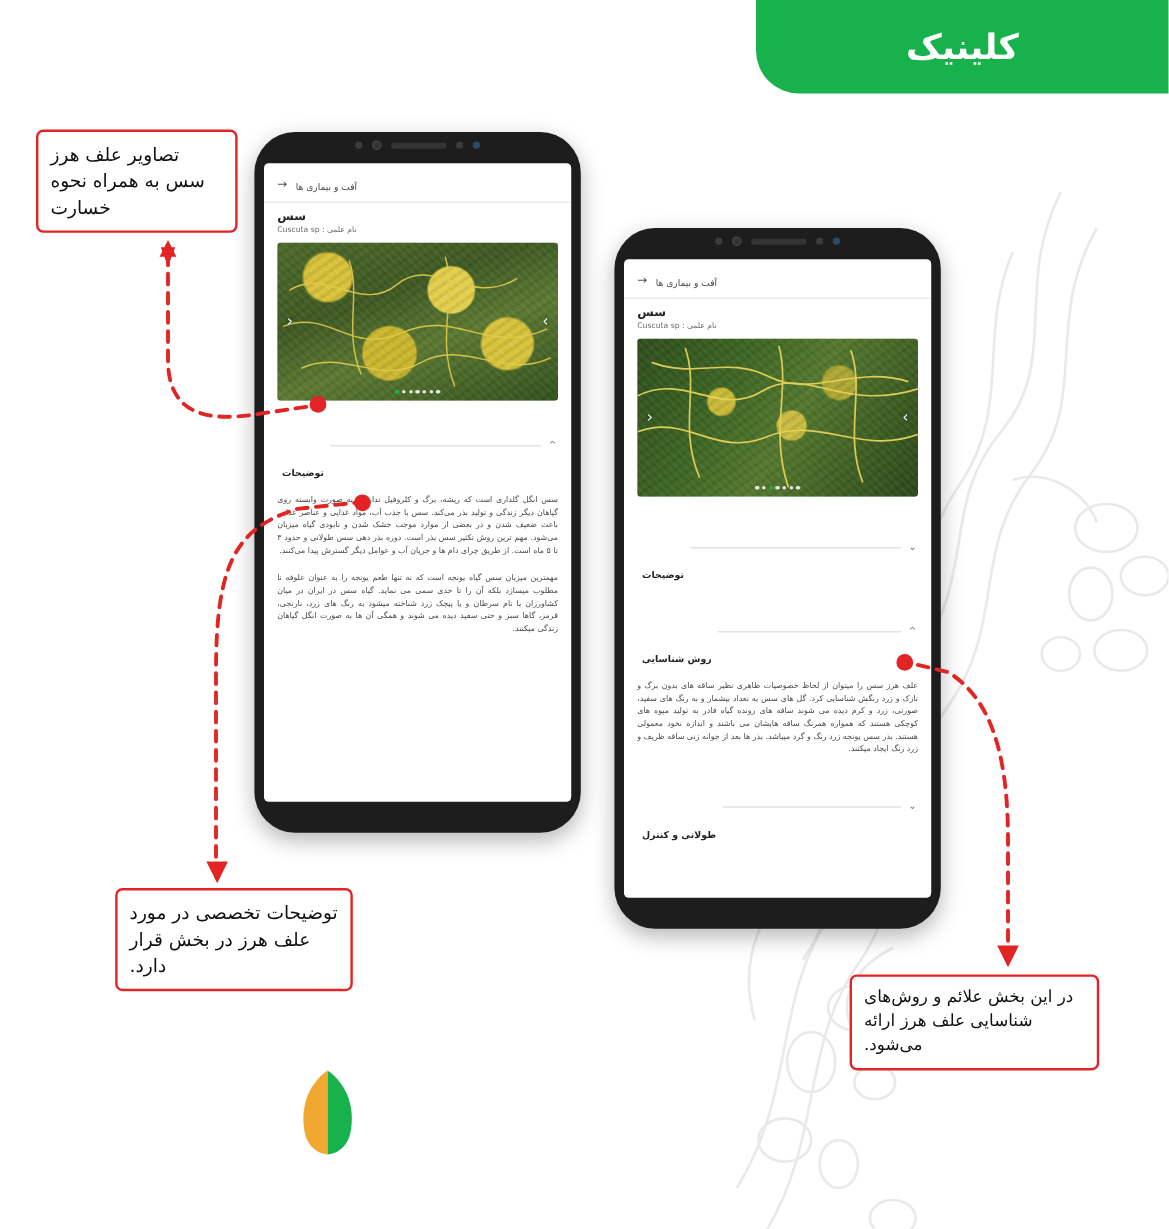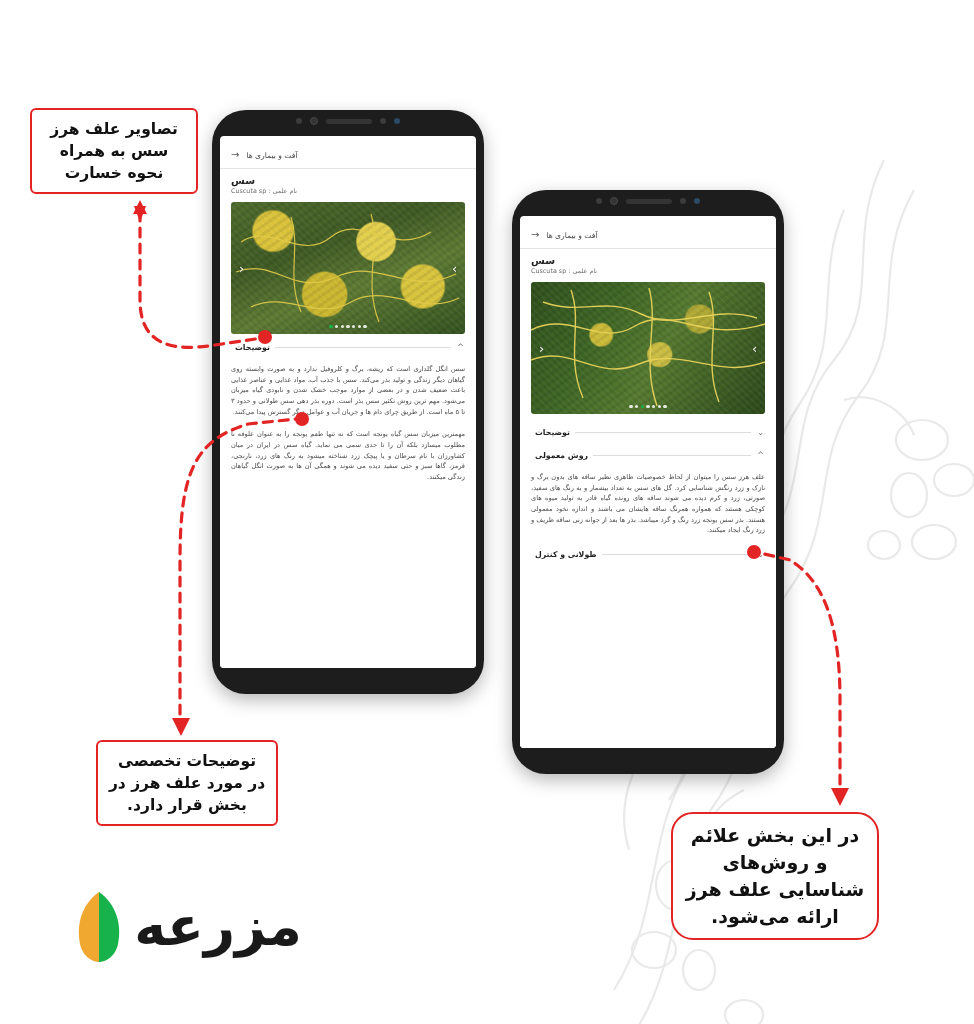--- a/index.html
+++ b/index.html
@@ -198,20 +198,21 @@
     justify-content: space-between;
     margin-top: 9px;
     margin-bottom: 4px;
   }
   .section-title-row .st {
     font-size: 7.8px;
     font-weight: bold;
     color: #1f1f1f;
     background: #fff;
     padding-left: 4px;
+    margin-top: 47px;
   }
   .section-title-row .rule {
     flex: 1;
     height: 1px;
     background: #dcdcdc;
     margin: 0 5px;
   }
   .chev {
     font-size: 8px;
     color: #777;
@@ -228,28 +229,28 @@
     margin: 12px 0 7px 0;
   }
 
   
   .callout {
     position: absolute;
     border: 2.5px solid #e32424;
     border-radius: 6px;
     background: #ffffff;
     color: #111;
-    font-weight: bold;
-    text-align: center;
+    font-weight: normal;
+    text-align: left;
     line-height: 1.42;
     padding: 8px 10px;
   }
   #callout-1 { left: 30px; top: 108px; width: 168px; font-size: 15.5px; }
-  #callout-2 { left: 96px; top: 740px; width: 182px; font-size: 15.5px; }
-  #callout-3 { left: 671px; top: 812px; width: 208px; font-size: 19px; border-radius: 22px; }
+  #callout-2 { left: 96px; top: 740px; width: 198px; font-size: 15.5px; }
+  #callout-3 { left: 708px; top: 812px; width: 208px; font-size: 14px; }
 
   .leader { position: absolute; pointer-events: none; }
 
   
   #logo {
     position: absolute;
     left: 52px; top: 888px;
     width: 250px; height: 78px;
     display: flex;
     align-items: center;
@@ -285,20 +286,23 @@
       <ellipse cx="262" cy="735" rx="20" ry="25"></ellipse>
       <ellipse cx="315" cy="752" rx="17" ry="14"></ellipse>
       <ellipse cx="240" cy="800" rx="22" ry="18"></ellipse>
       <ellipse cx="285" cy="820" rx="16" ry="20"></ellipse>
       <ellipse cx="330" cy="865" rx="19" ry="15"></ellipse>
       <path d="M430 250 C 460 240, 490 260, 500 285"></path>
       <path d="M330 640 C 300 655, 285 680, 295 705"></path>
     </g>
   </svg>
 
+  <div id="header-tab">
+    <span class="title">کلینیک</span>
+  </div>
 
   <div class="phone" id="phone-left">
     <div class="topbar">
       <span class="dot blue"></span>
       <span class="dot"></span>
       <span class="speaker"></span>
       <span class="cam"></span>
       <span class="dot"></span>
     </div>
     <div class="screen">
@@ -398,21 +402,21 @@
 
         <div class="section-title-row" style="margin-top:14px;">
           <span class="chev">⌄</span>
           <span class="rule"></span>
           <span class="st">توضیحات</span>
         </div>
 
         <div class="section-title-row" style="margin-top:14px;">
           <span class="chev">^</span>
           <span class="rule"></span>
-          <span class="st">روش معمولی</span>
+          <span class="st">روش شناسایی</span>
         </div>
         <p class="para">علف هرز سس را میتوان از لحاظ خصوصیات ظاهری نظیر ساقه های بدون برگ و نازک و زرد رنگش شناسایی کرد. گل های سس به تعداد بیشمار و به رنگ های سفید، صورتی، زرد و کرم دیده می شوند ساقه های رونده گیاه قادر به تولید میوه های کوچکی هستند که همواره همرنگ ساقه هایشان می باشند و اندازه نخود معمولی هستند. بذر سس یونجه زرد رنگ و گرد میباشد. بذر ها بعد از جوانه زنی ساقه ظریف و زرد رنگ ایجاد میکنند.</p>
 
         <div class="section-title-row" style="margin-top:14px;">
           <span class="chev">⌄</span>
           <span class="rule"></span>
           <span class="st">طولانی و کنترل</span>
         </div>
 
       </div>
@@ -439,21 +443,20 @@
     </g>
     <polygon points="831,788 849,788 840,806" fill="#e32424"></polygon>
     <circle cx="754" cy="552" r="7" fill="#e32424"></circle>
   </svg>
 
   <div class="callout" id="callout-1">تصاویر علف هرز سس به همراه نحوه خسارت</div>
   <div class="callout" id="callout-2">توضیحات تخصصی در مورد علف هرز در بخش قرار دارد.</div>
   <div class="callout" id="callout-3">در این بخش علائم و روش‌های شناسایی علف هرز ارائه می‌شود.</div>
 
   <div id="logo">
-    <span class="word">مزرعه</span>
     <svg width="58" height="74" viewBox="0 0 58 74">
       <path d="M29 2 C 12 14, 6 34, 10 54 C 13 68, 24 72, 29 72 Z" fill="#f0a830"></path>
       <path d="M29 2 C 46 14, 52 34, 48 54 C 45 68, 34 72, 29 72 Z" fill="#17b24b"></path>
       <rect x="27" y="2" width="4" height="70" fill="#ffffff" opacity="0.0"></rect>
     </svg>
   </div>
 
 </div>
 
 </body></html>

